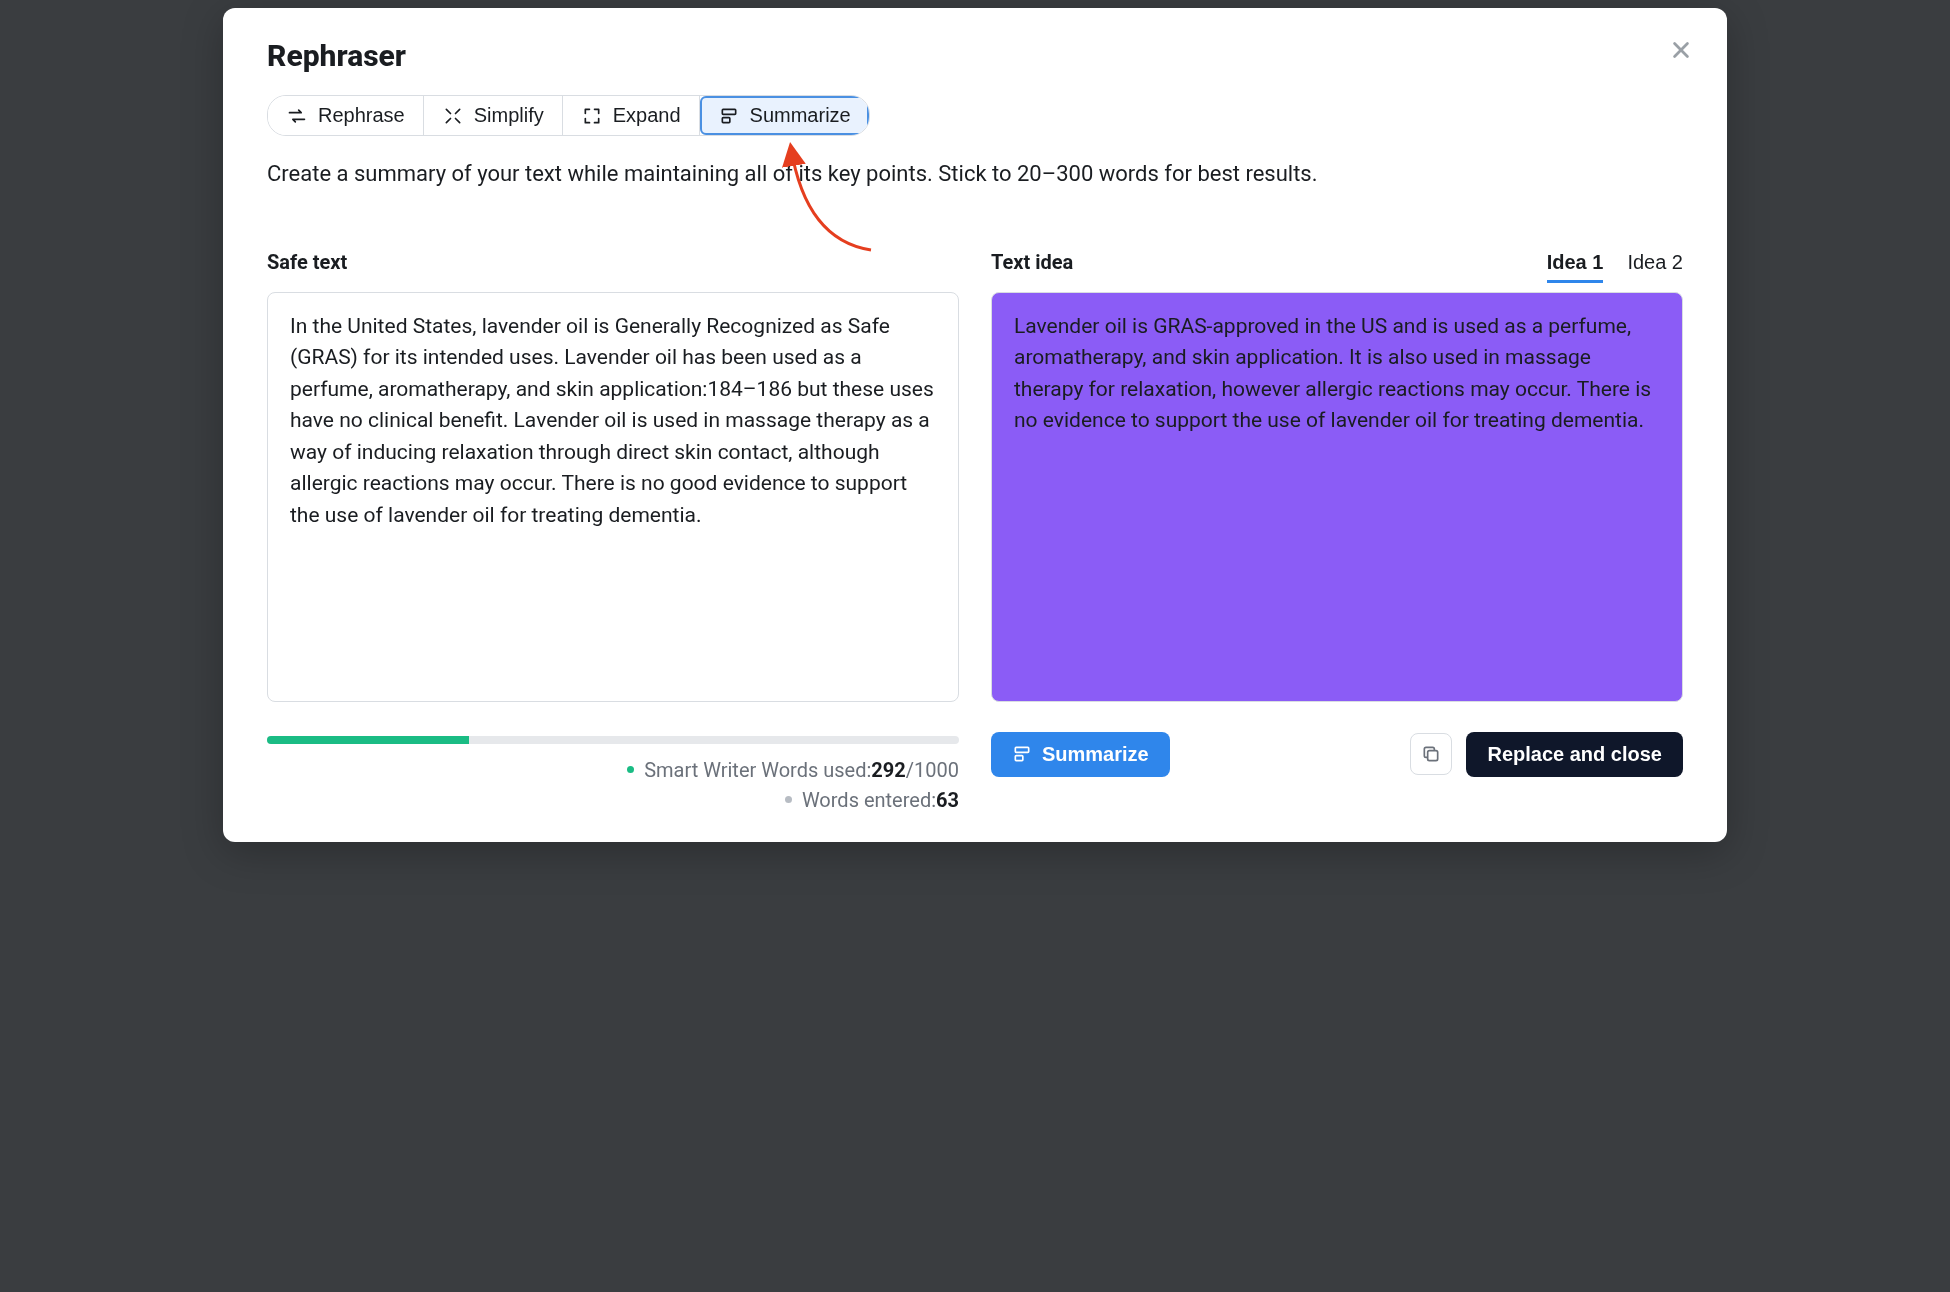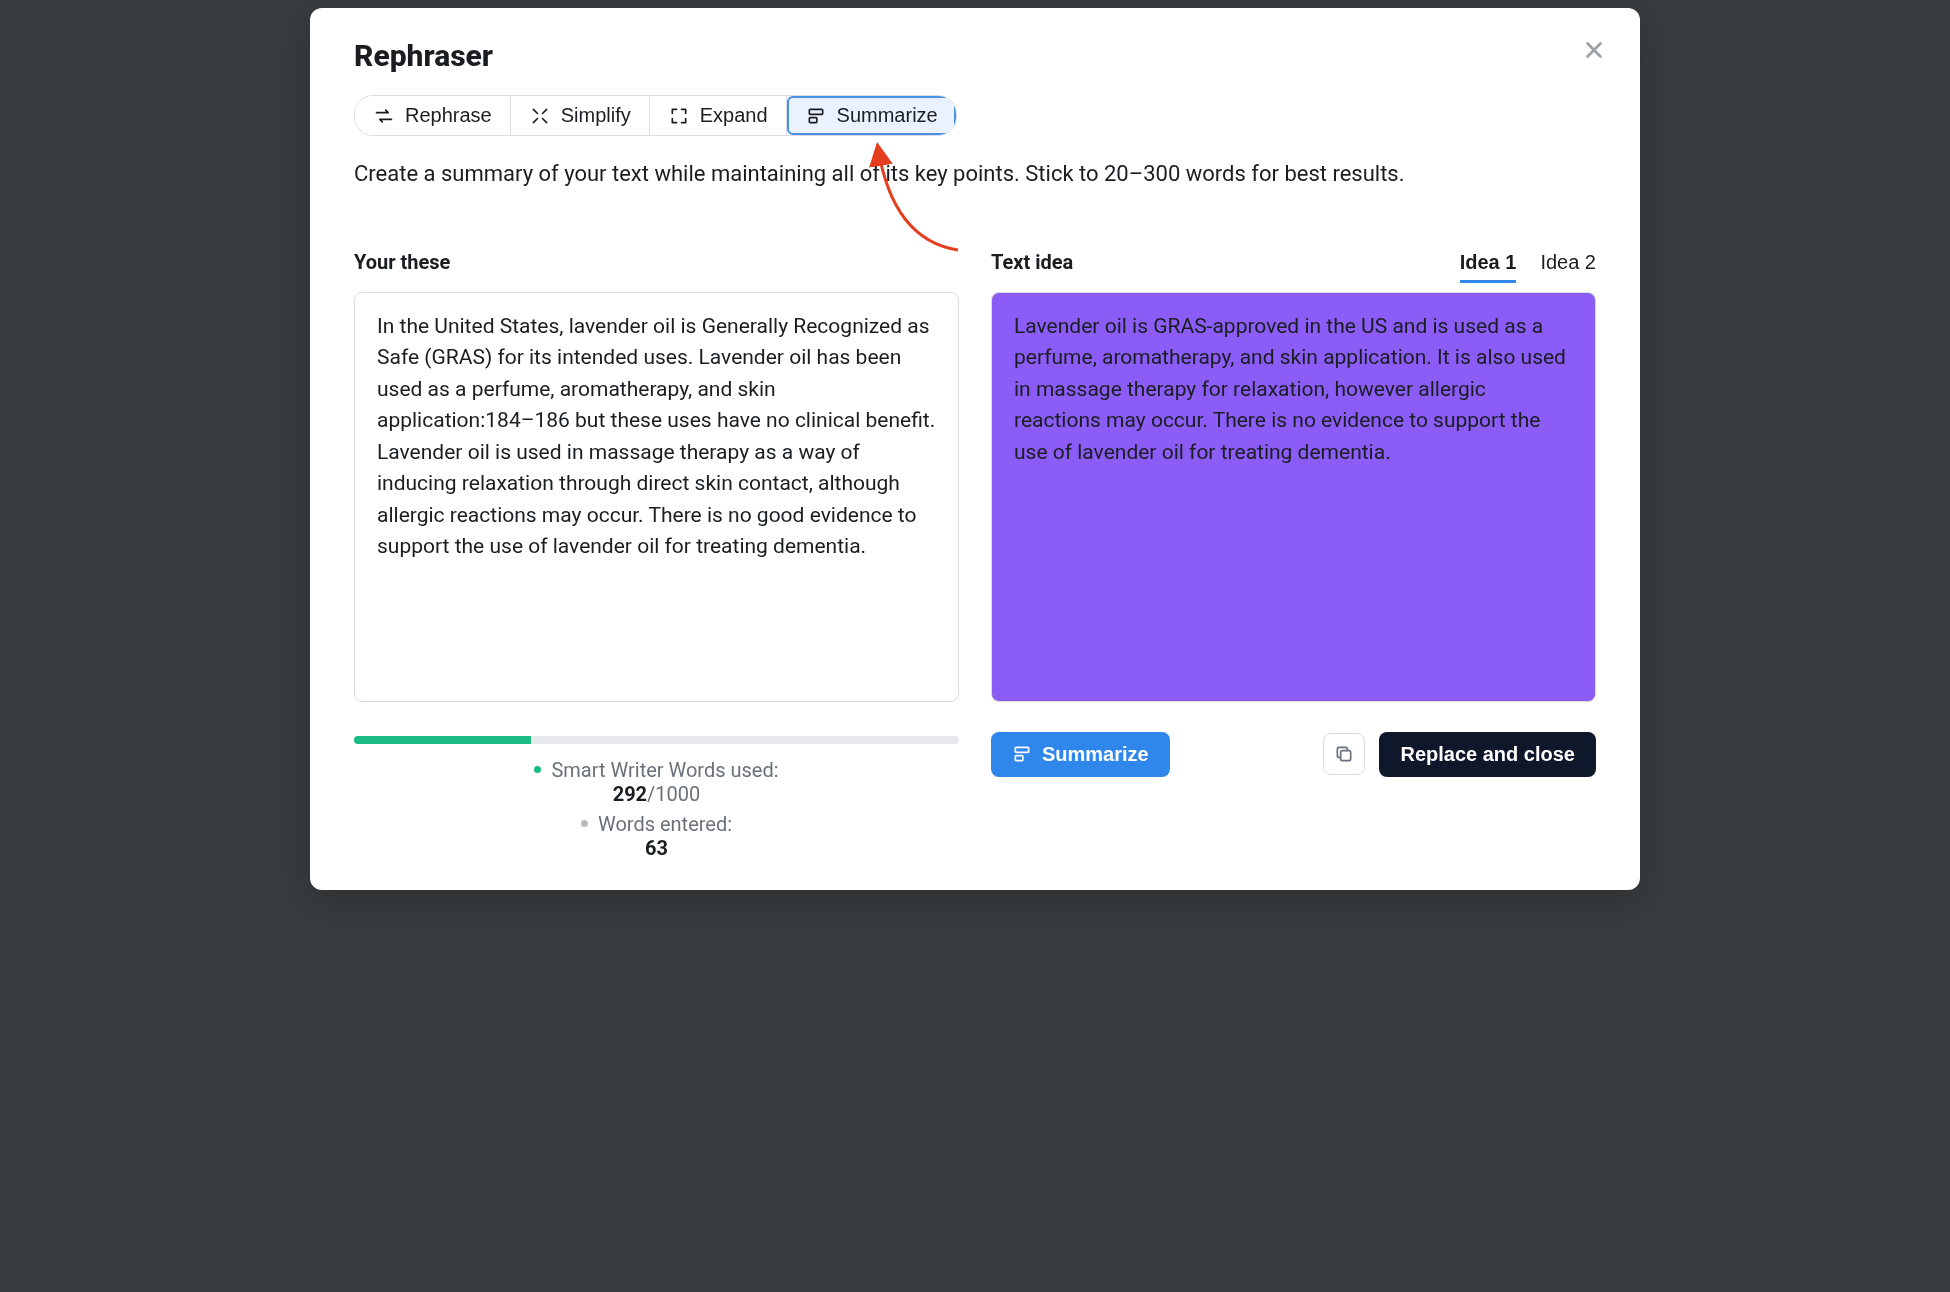--- a/index.html
+++ b/index.html
@@ -6,21 +6,21 @@
   html, body { width: 100%; height: 100%; }
   body {
     font-family: -apple-system, BlinkMacSystemFont, "Segoe UI", Roboto, Helvetica, Arial, sans-serif;
     background: #3a3d40;
     display: flex;
     align-items: flex-start;
     justify-content: center;
     padding-top: 8px;
   }
   .modal {
-    width: 1330px;
+    width: 1504px;
     background: #fff;
     border-radius: 12px;
     box-shadow: 0 10px 40px rgba(0,0,0,.25);
     padding: 30px 44px 30px 44px;
     position: relative;
   }
   .close-btn {
     position: absolute;
     top: 26px; right: 30px;
     width: 32px; height: 32px;
@@ -124,21 +124,20 @@
     background: #1abc84;
     width: 29.2%;
   }
   .stat-line {
     display: flex;
     align-items: center;
     justify-content: flex-end;
     font-size: 20px;
     color: #6b717a;
     margin-top: 6px;
-    flex-direction: column;
   }
   .stat-line .dot {
     width: 7px; height: 7px; border-radius: 50%;
     display: inline-block; margin-right: 10px;
   }
   .stat-line .dot.green { background: #1abc84; }
   .stat-line .dot.gray  { background: #b7bcc3; }
   .stat-line .left { display:flex; align-items:center; }
   .stat-line .val b { color:#1a1d21; font-weight:700; }
   .stat-line .val { color:#6b717a; }
@@ -230,21 +229,21 @@
         <path d="M0 0 L8 4 L0 8 z" fill="#e53e1f"></path>
       </marker>
     </defs>
     <path d="M120 120 Q 55 110 40 18" stroke="#e53e1f" stroke-width="3" fill="none" marker-end="url(#ah)"></path>
   </svg>
 
   <div class="columns">
 
     <div class="col">
       <div class="col-head">
-        <div class="col-label">Your these</div>
+        <div class="col-label">Safe text</div>
       </div>
       <textarea class="textbox" style="">In the United States, lavender oil is Generally Recognized as Safe (GRAS) for its intended uses. Lavender oil has been used as a perfume, aromatherapy, and skin application:184–186 but these uses have no clinical benefit. Lavender oil is used in massage therapy as a way of inducing relaxation through direct skin contact, although allergic reactions may occur. There is no good evidence to support the use of lavender oil for treating dementia.</textarea>
 
       <div class="progress-row">
         <div class="progress-bar">
           <div class="progress-fill" style="width:29.2%"></div>
         </div>
         <div class="stat-line">
           <span class="left">
               <span class="dot green"></span>

